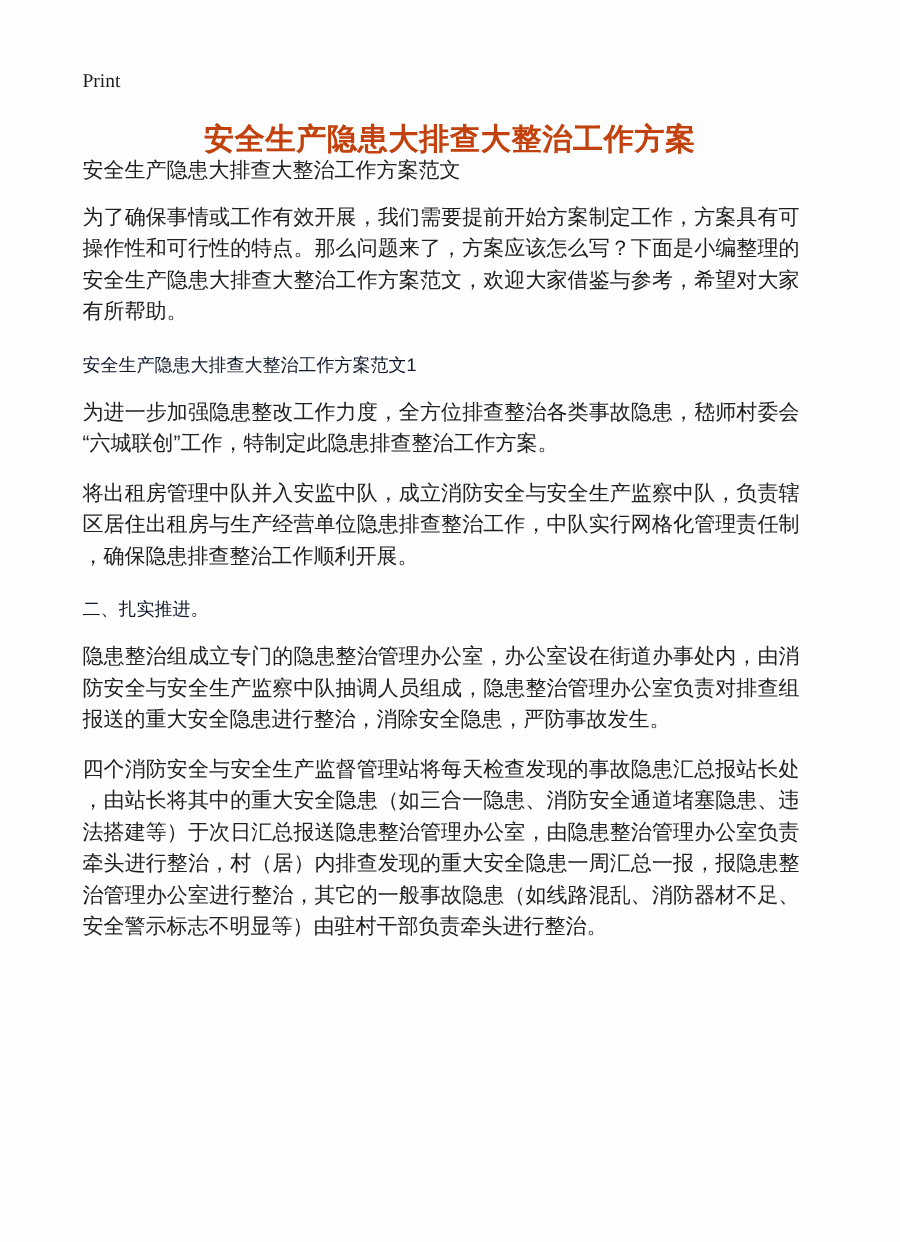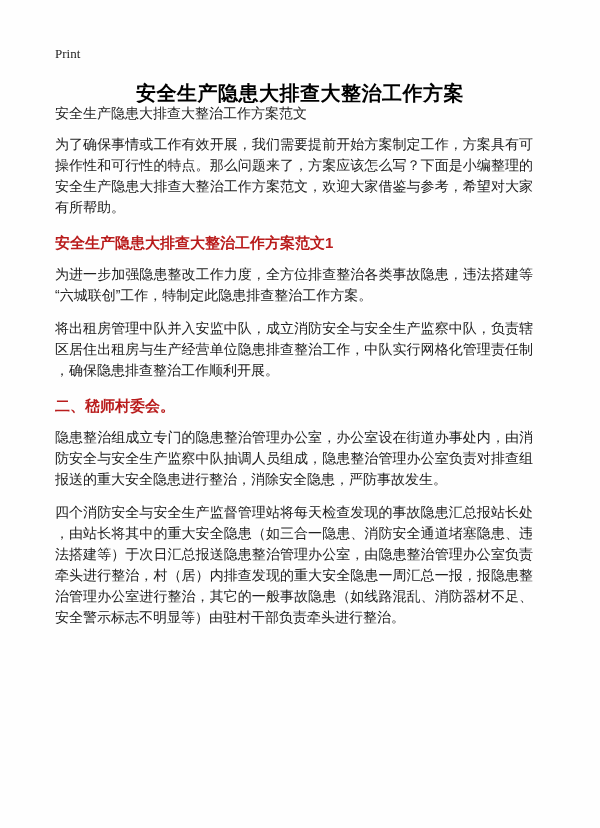--- a/index.html
+++ b/index.html
@@ -24,60 +24,60 @@
     line-height: 15px;
     color: #1f1f1f;
   }
   .doc-title {
     margin: 20px 0 0 0;
     font-size: 20px;
     line-height: 24px;
     font-weight: bold;
     text-align: center;
     letter-spacing: 0.5px;
-    color: #000000;
+    color: #c2410c;
   }
   .doc-subtitle {
     font-size: 14px;
     line-height: 17px;
     color: #222222;
   }
   .para {
     margin: 12px 12px 0 0;
     font-size: 14px;
     line-height: 21px;
     text-align: justify;
     line-break: anywhere;
     word-break: break-all;
     color: #202020;
   }
   .section-heading {
     margin: 16px 0 0 0;
-    font-size: 15px;
+    font-size: 12px;
     line-height: 18px;
-    font-weight: bold;
-    color: #b91c1c;
+    font-weight: normal;
+    color: #0f172a;
   }
 </style>
 </head>
 <body>
 
 <div class="page">
 
   <div class="print-label">Print</div>
 
   <h1 class="doc-title">安全生产隐患大排查大整治工作方案</h1>
 
   <div class="doc-subtitle">安全生产隐患大排查大整治工作方案范文</div>
 
   <p class="para">为了确保事情或工作有效开展，我们需要提前开始方案制定工作，方案具有可操作性和可行性的特点。那么问题来了，方案应该怎么写？下面是小编整理的安全生产隐患大排查大整治工作方案范文，欢迎大家借鉴与参考，希望对大家有所帮助。</p>
 
   <h2 class="section-heading">安全生产隐患大排查大整治工作方案范文1</h2>
-  <p class="para">为进一步加强隐患整改工作力度，全方位排查整治各类事故隐患，违法搭建等“六城联创”工作，特制定此隐患排查整治工作方案。</p>
+  <p class="para">为进一步加强隐患整改工作力度，全方位排查整治各类事故隐患，嵇师村委会“六城联创”工作，特制定此隐患排查整治工作方案。</p>
 
   <p class="para">将出租房管理中队并入安监中队，成立消防安全与安全生产监察中队，负责辖区居住出租房与生产经营单位隐患排查整治工作，中队实行网格化管理责任制，确保隐患排查整治工作顺利开展。</p>
 
-  <h2 class="section-heading">二、嵇师村委会。</h2>
+  <h2 class="section-heading">二、扎实推进。</h2>
   <p class="para">隐患整治组成立专门的隐患整治管理办公室，办公室设在街道办事处内，由消防安全与安全生产监察中队抽调人员组成，隐患整治管理办公室负责对排查组报送的重大安全隐患进行整治，消除安全隐患，严防事故发生。</p>
 
   <p class="para">四个消防安全与安全生产监督管理站将每天检查发现的事故隐患汇总报站长处，由站长将其中的重大安全隐患（如三合一隐患、消防安全通道堵塞隐患、违法搭建等）于次日汇总报送隐患整治管理办公室，由隐患整治管理办公室负责牵头进行整治，村（居）内排查发现的重大安全隐患一周汇总一报，报隐患整治管理办公室进行整治，其它的一般事故隐患（如线路混乱、消防器材不足、安全警示标志不明显等）由驻村干部负责牵头进行整治。</p>
 
 </div>
 
 </body></html>

